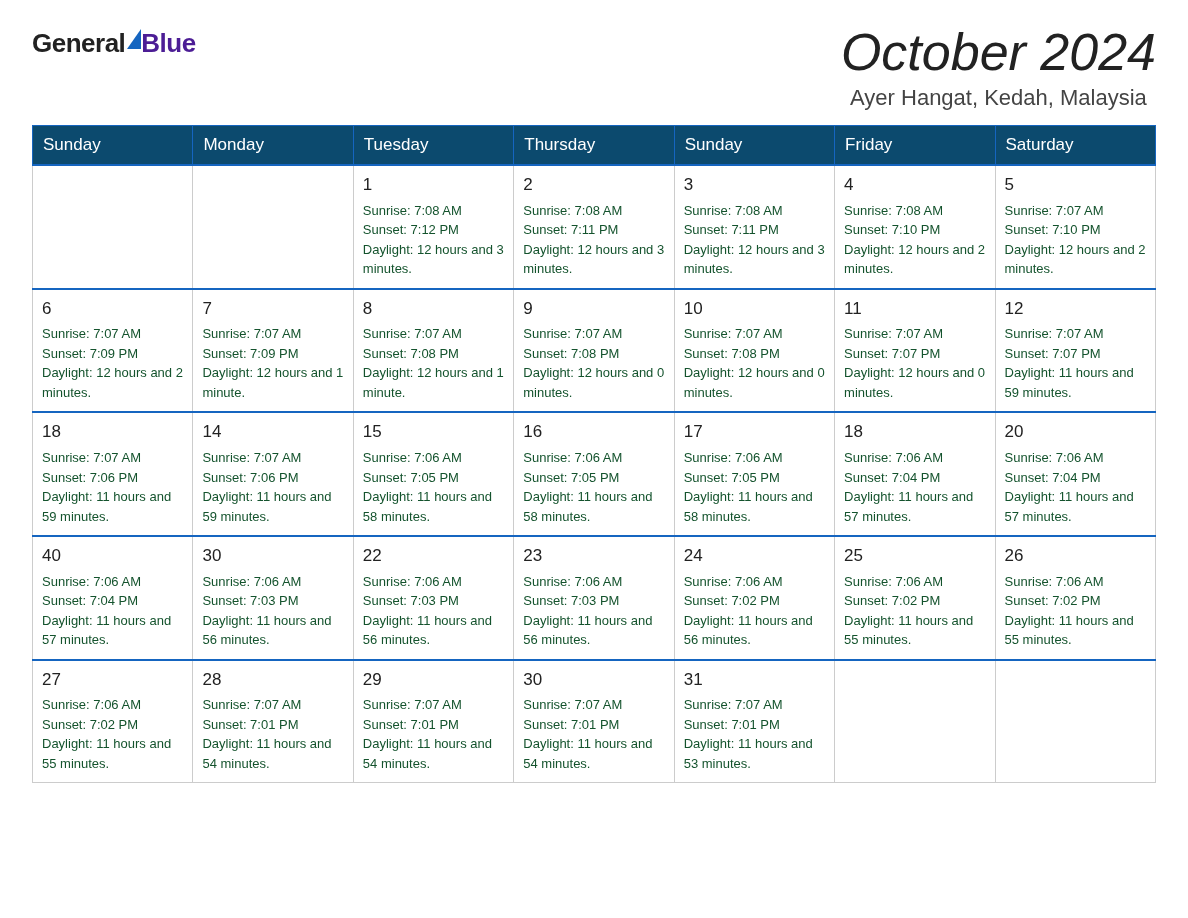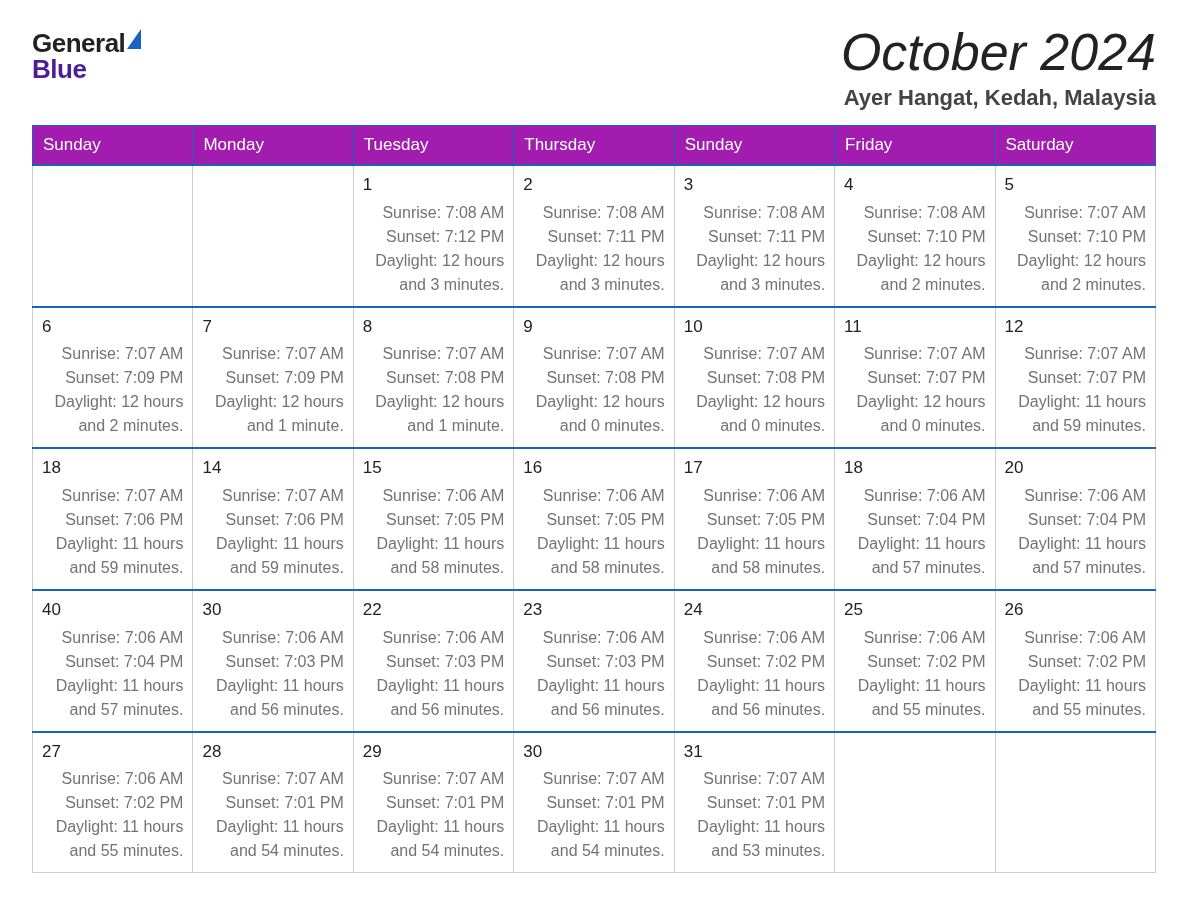--- a/index.html
+++ b/index.html
@@ -12,21 +12,20 @@
       padding: 24px 32px 32px 32px;
     }
     .header-row {
       display: flex;
       justify-content: space-between;
       align-items: flex-start;
       margin-bottom: 4px;
     }
     .logo {
       display: flex;
-      flex-direction: column;
       align-items: flex-start;
       margin-top: 6px;
     }
     .logo-text-general {
       font-size: 26px;
       font-weight: bold;
       color: #222;
       line-height: 1;
       letter-spacing: -0.5px;
     }
@@ -58,30 +57,31 @@
     .month-title {
       font-size: 52px;
       font-weight: normal;
       color: #222;
       line-height: 1.1;
       font-style: italic;
     }
     .location-title {
       font-size: 22px;
       color: #444;
-      font-weight: bold;
+      font-weight: normal;
       margin-top: 4px;
+      text-align: center;
     }
     .calendar-table {
       width: 100%;
       border-collapse: collapse;
       margin-top: 14px;
     }
     .calendar-table th {
-      background-color: #a21caf;
+      background-color: #0c4a6e;
       color: #fff;
       font-size: 17px;
       font-weight: normal;
       padding: 9px 10px;
       text-align: left;
       border: 1px solid #1565c0;
     }
     .calendar-table td {
       vertical-align: top;
       border: 1px solid #ccc;
@@ -99,24 +99,23 @@
       background: #fff;
     }
     .day-number {
       font-size: 17px;
       color: #222;
       font-weight: normal;
       margin-bottom: 3px;
       display: block;
     }
     .day-info {
-      font-size: 16px;
-      color: #737373;
+      font-size: 13px;
+      color: #14532d;
       line-height: 1.5;
-      text-align: right;
     }
   </style>
 </head>
 <body>
 
 <div class="header-row">
   <div class="logo">
     <div class="logo-line1">
       <span class="logo-text-general">General</span>
       <span class="logo-icon"></span>

